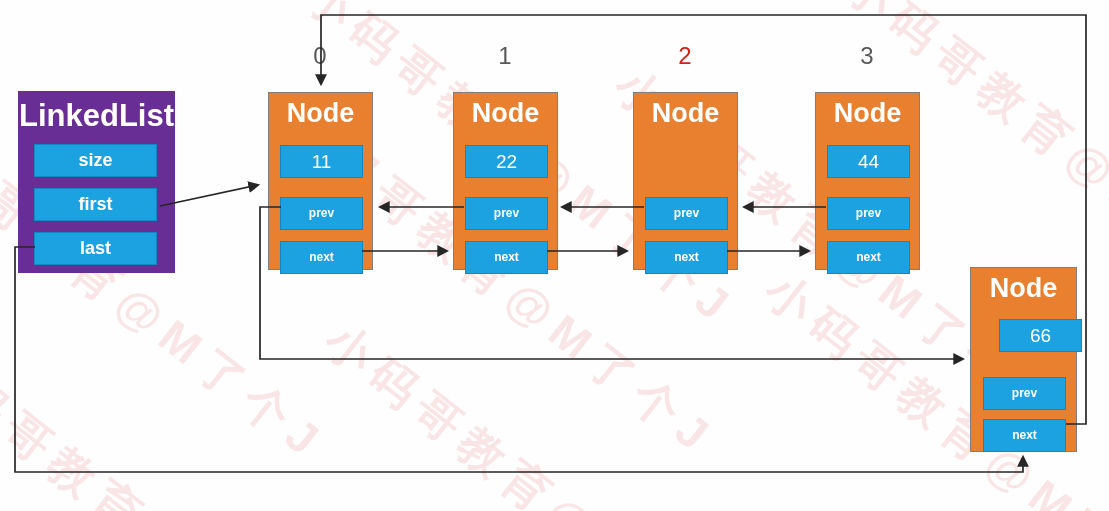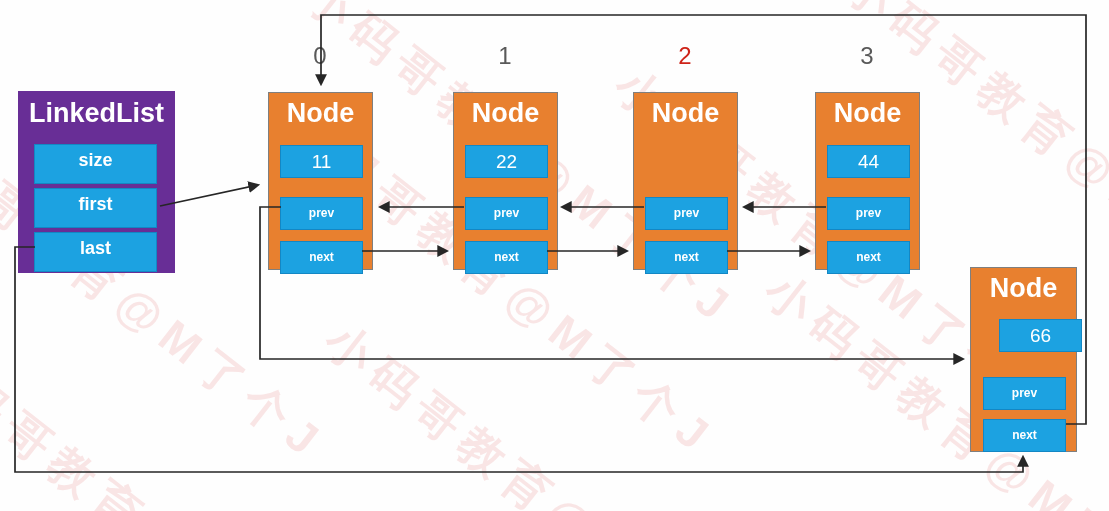--- a/index.html
+++ b/index.html
@@ -16,24 +16,24 @@
     opacity:.16; transform:rotate(38deg); transform-origin:0 0;
     pointer-events:none; user-select:none;
   }
   
   .llbox {
     position:absolute; left:18px; top:91px; width:157px; height:182px;
     background:#682E96;
   }
   .llbox .box-title {
     margin-top:7px; text-align:center;
-    font-size:27px; font-weight:bold; color:#fff;
+    font-size:31px; font-weight:bold; color:#fff;
   }
   .llfield {
-    position:absolute; left:16px; width:123px; height:40px;
+    position:absolute; left:16px; width:123px; height:33px;
     background:#1CA2E1; border:1px solid #1387c4;
     color:#fff; font-size:18px; font-weight:bold;
     text-align:center; line-height:31px;
   }
   
   .node {
     position:absolute; width:105px; height:178px;
     background:#E8802F; border:1px solid #7f7f7f;
   }
   .node .node-title {

